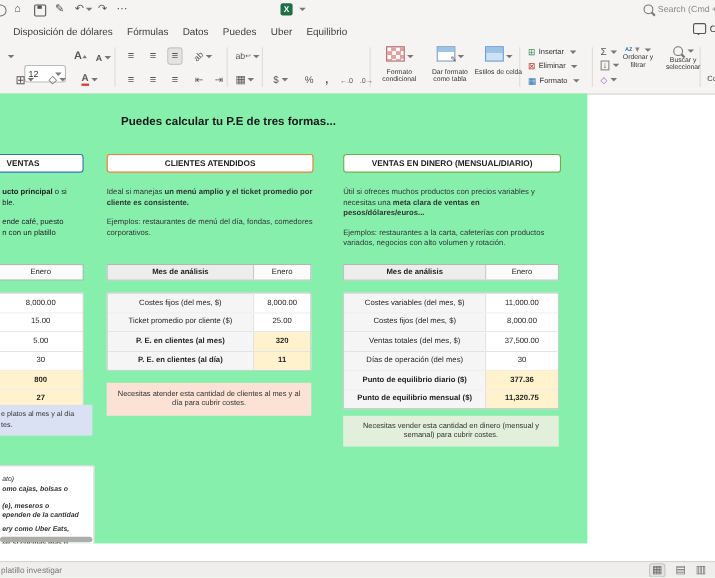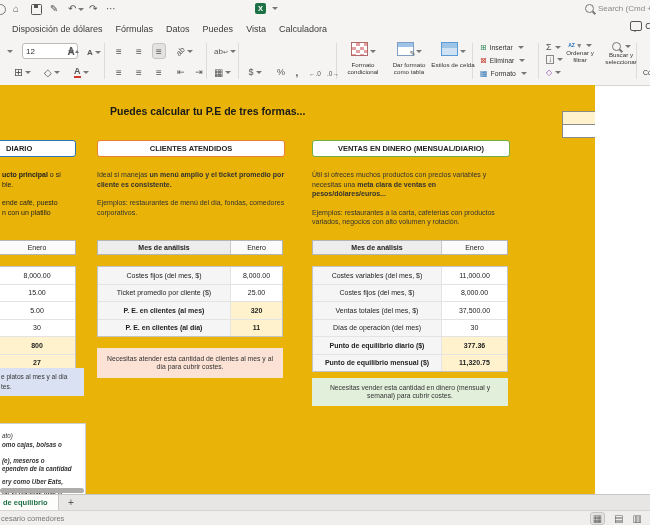--- a/index.html
+++ b/index.html
@@ -38,21 +38,21 @@
   .ic-fc{display:inline-block;width:15px;height:12px;border:1px solid #b06a6a;background:repeating-conic-gradient(#e3a0a0 0 90deg,#fff 0 180deg);background-size:8px 7px;}
   .ic-df{display:inline-block;width:15px;height:12px;border:1px solid #7f9fc2;background:linear-gradient(#9dc3e6 32%,#fff 32%);position:relative;}
   .ic-df .pcl{position:absolute;right:-3px;bottom:-3px;font-size:7px;color:#555;}
   .ic-ec{display:inline-block;width:15px;height:12px;border:1px solid #5b9bd5;background:linear-gradient(#9dc3e6 45%,#cfe2f3 45%);}
   .cellbtn{position:absolute;left:480px;display:flex;align-items:center;gap:3px;font-size:6.8px;color:#333;}
   .stackbtn{position:absolute;left:546px;display:flex;align-items:center;gap:1px;font-size:9px;color:#555;}
   .vcol{position:absolute;top:4px;display:flex;flex-direction:column;align-items:center;gap:1px;}
   .vcol .lbl{font-size:6.2px;line-height:6.8px;text-align:center;color:#333;}
   .azmini{display:inline-flex;flex-direction:column;font-size:5px;font-weight:bold;color:#1f6fb5;line-height:5px;}
   
-  .ws{position:absolute;left:0;top:85px;width:595px;height:409px;background:#eab308;overflow:hidden;}
+  .ws{position:absolute;left:0;top:85px;width:534px;height:409px;background:#86efac;overflow:hidden;}
   .hdrbox{position:absolute;top:55px;height:15px;border:1.3px solid;border-radius:3px;background:#fff;display:flex;align-items:center;justify-content:center;font-size:7.5px;font-weight:bold;color:#222;}
   .desc{position:absolute;top:85px;font-size:7px;line-height:9.5px;color:#333;}
   .desc p{margin:0;}
   .desc p+p{margin-top:9px;}
   .mbar{position:absolute;top:155px;height:15px;border:1px solid #b5b5b5;display:flex;font-size:7px;box-sizing:border-box;background:#fbfbfb;}
   .mbar .mlab{display:flex;align-items:center;justify-content:center;background:#ededed;font-weight:bold;}
   .mbar .mval{display:flex;align-items:center;justify-content:center;flex:1;border-left:1px solid #c9c9c9;background:#fbfbfb;}
   .tbl{position:absolute;top:181px;border:1px solid #c4c4c4;font-size:7px;color:#222;background:#fff;box-sizing:border-box;}
   .trow{display:flex;height:16.5px;border-bottom:1px solid #e3e3e3;}
   .trow:last-child{border-bottom:none;}
@@ -99,41 +99,41 @@
         <span class="mag"></span>
         <span class="nw">Search (Cmd +</span>
       </div>
     </div>
 
     <div class="tabrow">
       <span>Disposición de dólares</span>
       <span>Fórmulas</span>
       <span>Datos</span>
       <span>Puedes</span>
-      <span>Vista</span>
-      <span>Calculadora</span>
+      <span>Uber</span>
+      <span>Equilibrio</span>
       <span class="comments">
         <span class="bubble"></span>
         <span>Co</span>
       </span>
     </div>
 
     <div class="toolbar">
       <span class="sep" style="left:104px"></span>
       <span class="sep" style="left:206px"></span>
       <span class="sep" style="left:238px"></span>
       <span class="sep" style="left:336px"></span>
       <span class="sep" style="left:472px"></span>
       <span class="sep" style="left:538px"></span>
       <span class="sep" style="left:636px"></span>
 
       <span class="tbtn" style="left:2px;top:5px">
           <span class="chev"></span>
         </span>
-      <span class="combo" style="left:22px;top:5px;width:56px">
+      <span class="combo" style="left:22px;top:21px;width:38px">
         <span>12</span>
         <span class="chev"></span>
       </span>
       <span class="tbtn" style="left:66px;top:5px;font-size:10px;font-weight:bold">
           <span>A</span>
           <span class="chevu"></span>
         </span>
       <span class="tbtn" style="left:87px;top:6px;font-size:8px;font-weight:bold">
           <span>A</span>
           <span class="chev"></span>
@@ -274,21 +274,21 @@
     <div class="leglab" style="left:607px;top:29px;font-weight:bold">
         <span>→</span>
         <span class="nw">NO se debe</span>
       </div>
     <div class="leglab" style="left:607px;top:43px">
         <span>→</span>
         <span class="nw">Puedes mod</span>
       </div>
 
     <div class="hdrbox" style="left:-122px;width:196px;border-color:#2E75B6">
-        <span class="abs nw" style="left:127px">DIARIO</span>
+        <span class="abs nw" style="left:127px">VENTAS</span>
       </div>
     <div class="hdrbox" style="left:97px;width:186px;border-color:#ED7D31">
         <span>CLIENTES ATENDIDOS</span>
       </div>
     <div class="hdrbox" style="left:312px;width:196px;border-color:#70AD47">
         <span>VENTAS EN DINERO (MENSUAL/DIARIO)</span>
       </div>
 
     <span class="abs nw" style="left:2px;top:86px;font-size:7px"><b>ucto principal</b><span> o si</span></span>
     <span class="abs nw" style="left:2px;top:95.5px;font-size:7px">ble.</span>
@@ -395,31 +395,23 @@
       <span class="fnote fnb" style="left:3px;top:17px">omo cajas, bolsas o</span>
       <span class="fnote fnb" style="left:3px;top:33px">(e), meseros o</span>
       <span class="fnote fnb" style="left:3px;top:41px">ependen de la cantidad</span>
       <span class="fnote fnb" style="left:3px;top:54px">ery como Uber Eats,</span>
       <span class="fnote fnb" style="left:3px;top:66px">iar si cocinas más o</span>
     </div>
 
     <div class="hthumb"></div>
   </div>
 
-  <div class="sheetbar">
-    <div class="stab">
-        <span>de equilibrio</span>
-      </div>
-    <span class="addtab">
-        <span>+</span>
-      </span>
-  </div>
 
   <div class="statusbar">
-    <span class="stxt nw">cesario comedores</span>
+    <span class="stxt nw">platillo investigar</span>
     <span class="views">
       <span class="pressed"><span>▦</span></span>
       <span><span>▤</span></span>
       <span><span>▥</span></span>
     </span>
   </div>
 
 </div>
 
 </body></html>

